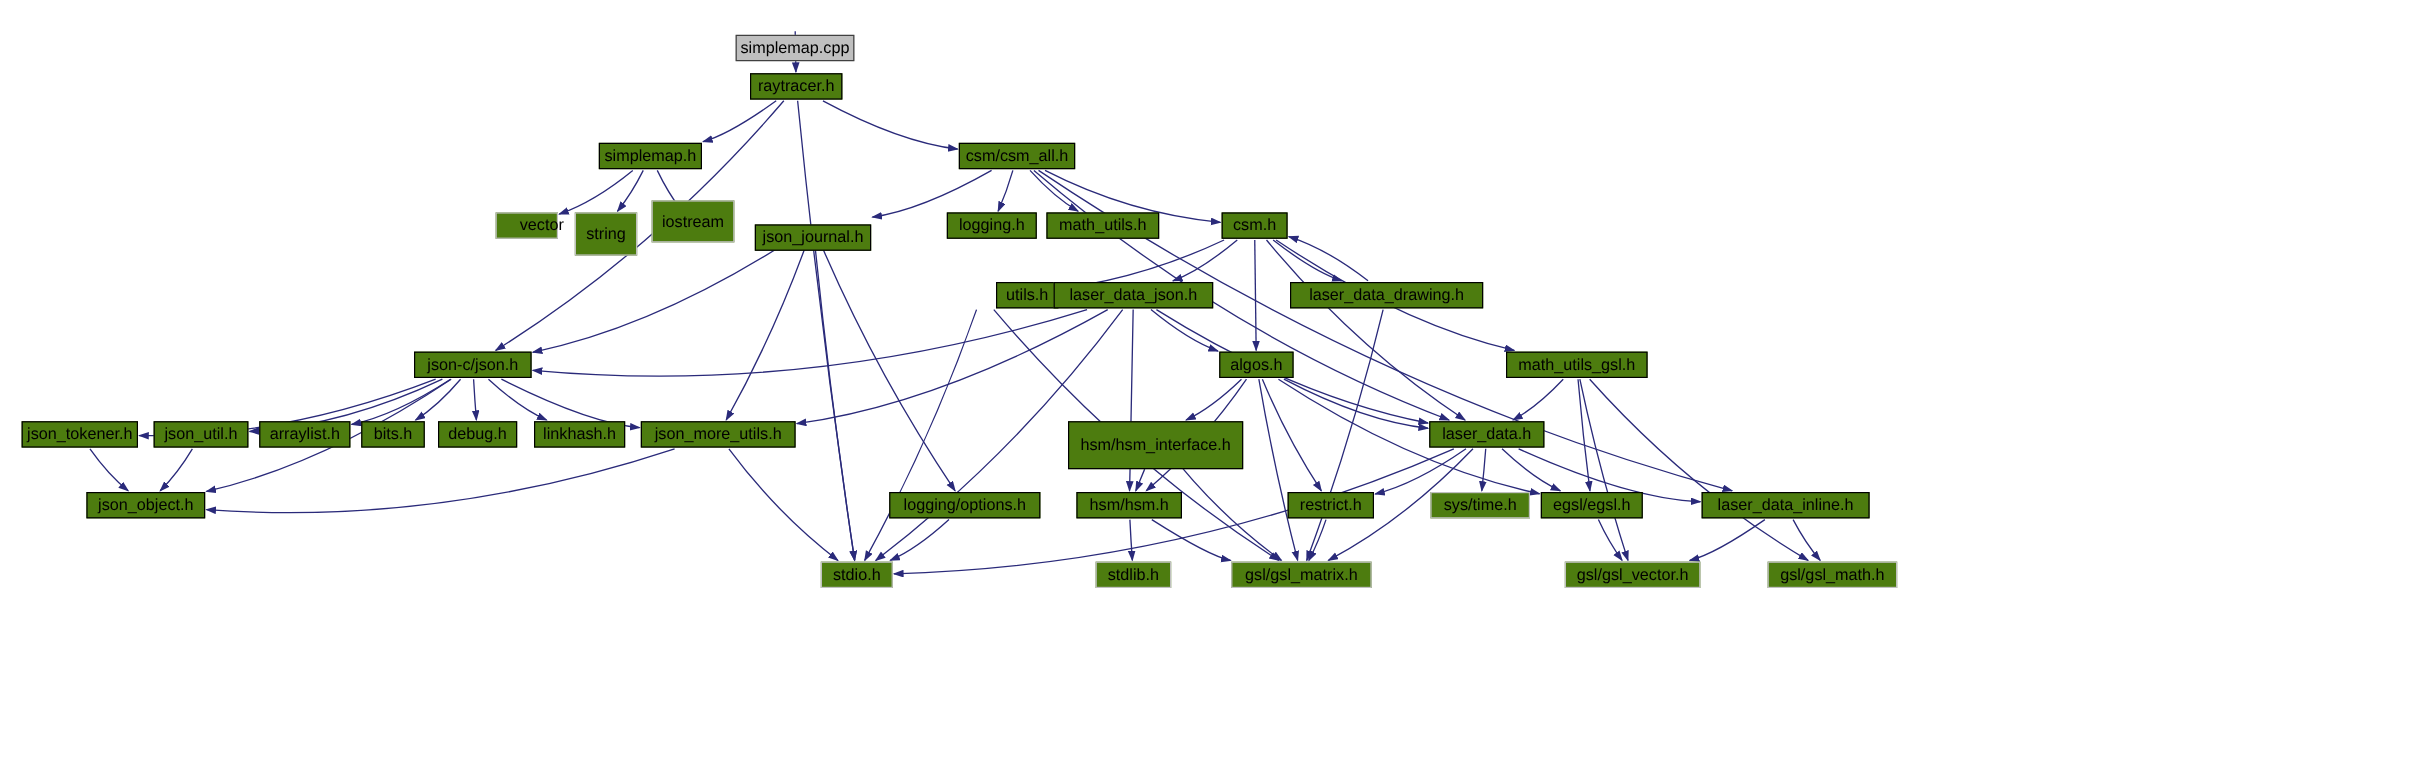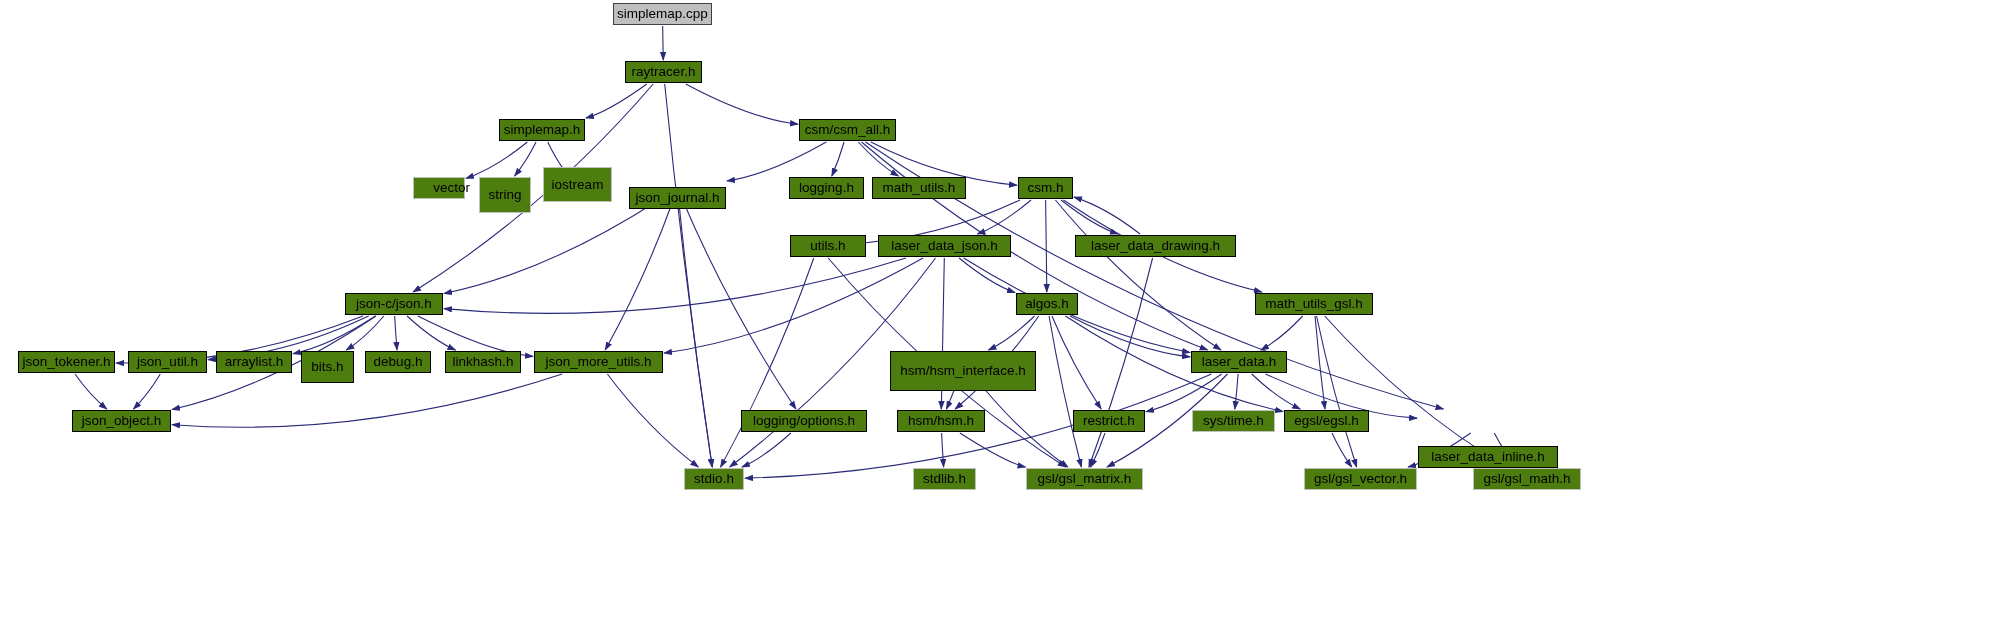--- a/index.html
+++ b/index.html
@@ -12,21 +12,21 @@
     display:flex;align-items:center;justify-content:center;
     background:#4d7c0f;
     border:1px solid #000000;
     color:#000000;
     font-size:13.5px;
     line-height:1;
     white-space:nowrap;
     letter-spacing:0px;
   }
   .node.sys{border-color:#c0c0c0;}
-  .node.root{background:#bfbfbf;border-color:#404040;}
+  .node.root{background:#bfbfbf;border-color:#404040;margin-top:26px;}
 </style>
 </head>
 <body>
 
 <div id="graph-canvas">
   <svg class="edges" viewBox="0 0 2013 635">
     <defs>
       <marker id="arrow" markerWidth="9" markerHeight="9" refX="8" refY="3.2" orient="auto" markerUnits="userSpaceOnUse">
         <path d="M0,0 L9,3.2 L0,6.4 z" fill="#2a2a7a"></path>
       </marker>
@@ -110,41 +110,41 @@
       <div class="node" style="left: 625px; top: 61px; width: 77px; height: 22px;">raytracer.h</div>
       <div class="node" style="left: 499px; top: 119px; width: 86px; height: 22px;">simplemap.h</div>
       <div class="node" style="left: 799px; top: 119px; width: 97px; height: 22px;">csm/csm_all.h</div>
       <div class="node sys" style="left: 413px; top: 177px; width: 52px; height: 22px; padding-left: 25px;">vector</div>
       <div class="node sys" style="left: 479px; top: 177px; width: 52px; height: 36px;">string</div>
       <div class="node sys" style="left: 543px; top: 167px; width: 69px; height: 35px;">iostream</div>
       <div class="node" style="left: 629px; top: 187px; width: 97px; height: 22px;">json_journal.h</div>
       <div class="node" style="left: 789px; top: 177px; width: 75px; height: 22px;">logging.h</div>
       <div class="node" style="left: 872px; top: 177px; width: 94px; height: 22px;">math_utils.h</div>
       <div class="node" style="left: 1018px; top: 177px; width: 55px; height: 22px;">csm.h</div>
-      <div class="node" style="left: 790px; top: 235px; width: 76px; height: 22px;">utils.h</div>
+      <div class="node" style="left: 830px; top: 235px; width: 52px; height: 22px;">utils.h</div>
       <div class="node" style="left: 878px; top: 235px; width: 133px; height: 22px;">laser_data_json.h</div>
       <div class="node" style="left: 1075px; top: 235px; width: 161px; height: 22px;">laser_data_drawing.h</div>
       <div class="node" style="left: 345px; top: 293px; width: 98px; height: 22px;">json-c/json.h</div>
       <div class="node" style="left: 1016px; top: 293px; width: 62px; height: 22px;">algos.h</div>
       <div class="node" style="left: 1255px; top: 293px; width: 118px; height: 22px;">math_utils_gsl.h</div>
       <div class="node" style="left: 18px; top: 351px; width: 97px; height: 22px;">json_tokener.h</div>
       <div class="node" style="left: 128px; top: 351px; width: 79px; height: 22px;">json_util.h</div>
       <div class="node" style="left: 216px; top: 351px; width: 76px; height: 22px;">arraylist.h</div>
-      <div class="node" style="left: 301px; top: 351px; width: 53px; height: 32px;">bits.h</div>
+      <div class="node" style="left: 301px; top: 351px; width: 53px; height: 22px;">bits.h</div>
       <div class="node" style="left: 365px; top: 351px; width: 66px; height: 22px;">debug.h</div>
       <div class="node" style="left: 445px; top: 351px; width: 76px; height: 22px;">linkhash.h</div>
       <div class="node" style="left: 534px; top: 351px; width: 129px; height: 22px;">json_more_utils.h</div>
       <div class="node" style="left: 890px; top: 351px; width: 146px; height: 40px;">hsm/hsm_interface.h</div>
       <div class="node" style="left: 1191px; top: 351px; width: 96px; height: 22px;">laser_data.h</div>
       <div class="node" style="left: 72px; top: 410px; width: 99px; height: 22px;">json_object.h</div>
       <div class="node" style="left: 741px; top: 410px; width: 126px; height: 22px;">logging/options.h</div>
       <div class="node" style="left: 897px; top: 410px; width: 88px; height: 22px;">hsm/hsm.h</div>
       <div class="node" style="left: 1073px; top: 410px; width: 72px; height: 22px;">restrict.h</div>
       <div class="node sys" style="left: 1192px; top: 410px; width: 83px; height: 22px;">sys/time.h</div>
       <div class="node" style="left: 1284px; top: 410px; width: 85px; height: 22px;">egsl/egsl.h</div>
-      <div class="node" style="left: 1418px; top: 410px; width: 140px; height: 22px; margin-top: 36px;">laser_data_inline.h</div>
+      <div class="node" style="left: 1418px; top: 410px; width: 140px; height: 22px;">laser_data_inline.h</div>
       <div class="node sys" style="left: 684px; top: 468px; width: 60px; height: 22px;">stdio.h</div>
       <div class="node sys" style="left: 913px; top: 468px; width: 63px; height: 22px;">stdlib.h</div>
       <div class="node sys" style="left: 1026px; top: 468px; width: 117px; height: 22px;">gsl/gsl_matrix.h</div>
       <div class="node sys" style="left: 1304px; top: 468px; width: 113px; height: 22px;">gsl/gsl_vector.h</div>
       <div class="node sys" style="left: 1473px; top: 468px; width: 108px; height: 22px;">gsl/gsl_math.h</div>
     </div>
 </div>
 
 </body></html>

